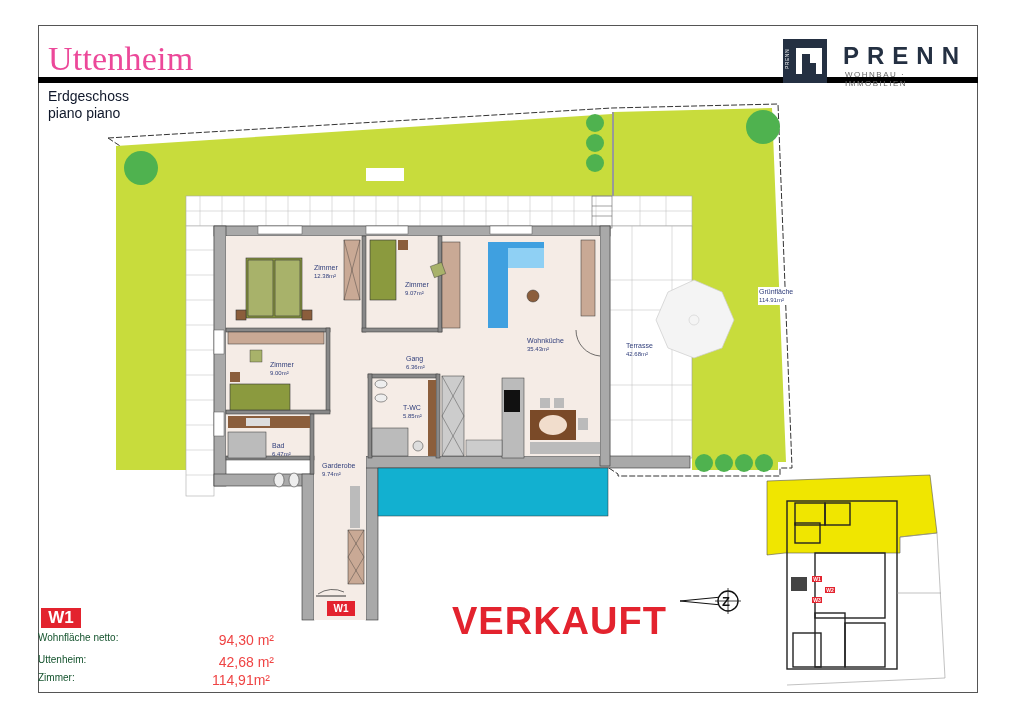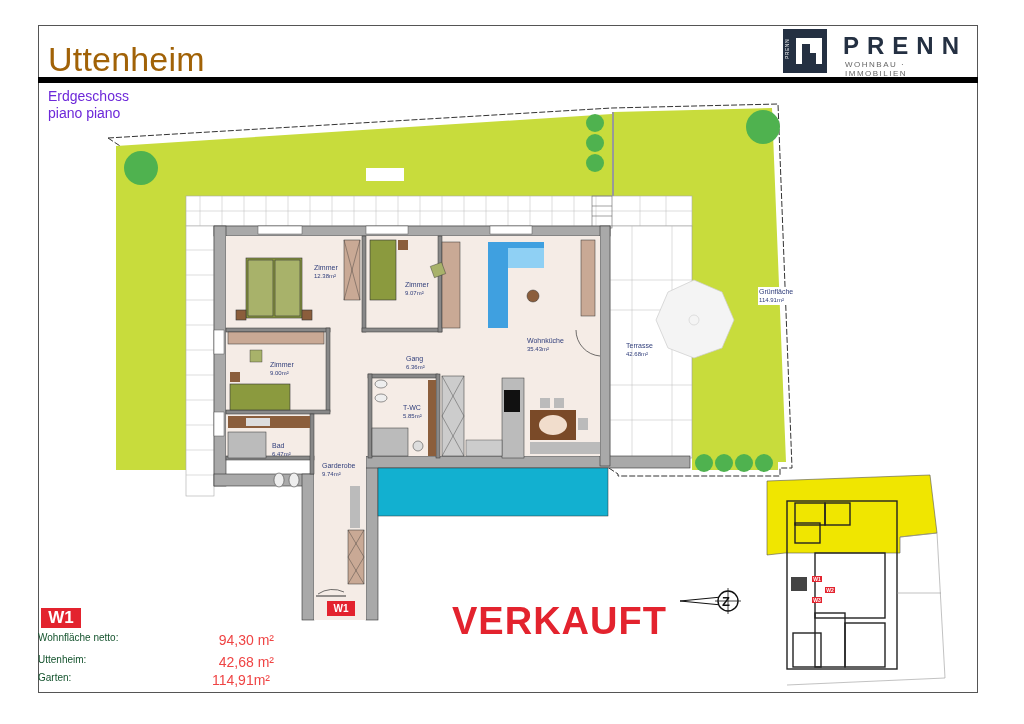--- a/index.html
+++ b/index.html
@@ -1,21 +1,21 @@
 <!DOCTYPE html>
 <html><head>
 <meta charset="utf-8">
 <style>
   html,body{margin:0;padding:0;background:#fff;}
   body{width:1024px;height:724px;position:relative;overflow:hidden;font-family:"Liberation Sans",sans-serif;}
   .frame{position:absolute;left:38px;top:25px;width:940px;height:668px;border:1px solid #555;box-sizing:border-box;}
-  .title{position:absolute;left:48px;top:40px;font-size:34px;color:#a16207;letter-spacing:0.2px;}
+  .title{position:absolute;left:48px;top:40px;font-size:34px;color:#ec4899;letter-spacing:0.2px;font-family:Liberation Serif, serif;}
   .title-rule{position:absolute;left:38px;top:77px;width:940px;height:6px;background:#000;}
-  .subtitle{position:absolute;left:48px;font-size:14px;color:#6d28d9;}
-  .logo{position:absolute;left:783px;top:29px;width:168px;height:44px;}
+  .subtitle{position:absolute;left:48px;font-size:14px;color:#0f172a;}
+  .logo{position:absolute;left:783px;top:39px;width:168px;height:44px;}
   .logo-mark{position:absolute;left:0;top:0;width:44px;height:44px;background:#243042;}
   .logo-mark .inner1{position:absolute;left:13px;top:9px;width:26px;height:26px;background:#fff;}
   .logo-mark .inner2{position:absolute;left:19px;top:15px;width:14px;height:20px;background:#243042;}
   .logo-mark .inner3{position:absolute;left:27px;top:15px;width:6px;height:9px;background:#fff;}
   .logo-mark .vtext{position:absolute;left:1px;top:30px;font-size:5px;color:#fff;transform:rotate(-90deg);transform-origin:left top;letter-spacing:0.5px;}
   .logo-name{position:absolute;left:60px;top:3px;font-size:24px;font-weight:bold;color:#243042;letter-spacing:8px;}
   .logo-sub{position:absolute;left:62px;top:31px;font-size:8px;color:#666;letter-spacing:1.5px;}
   svg.plan{position:absolute;left:0;top:0;}
   .lbl{position:absolute;font-size:7px;color:#2f3d7a;line-height:9px;text-align:left;}
   .lbl .area{font-size:6px;}
@@ -309,14 +309,14 @@
   <div class="kp-tag" style="left:47px;top:103px">W1</div>
   <div class="kp-tag" style="left:60px;top:114px">W2</div>
   <div class="kp-tag" style="left:47px;top:124px">W3</div>
 </div>
 
 <div class="w1-badge">W1</div>
 <div class="stat" style="top:632px">Wohnfläche netto:</div>
 <div class="stat-val" style="left:184px;top:632px">94,30 m²</div>
 <div class="stat" style="top:654px">Uttenheim:</div>
 <div class="stat-val" style="left:184px;top:654px">42,68 m²</div>
-<div class="stat" style="top:672px">Garten:</div>
+<div class="stat" style="top:672px">Zimmer:</div>
 <div class="stat-val" style="left:180px;top:672px">114,91m²</div>
 
 </body></html>

